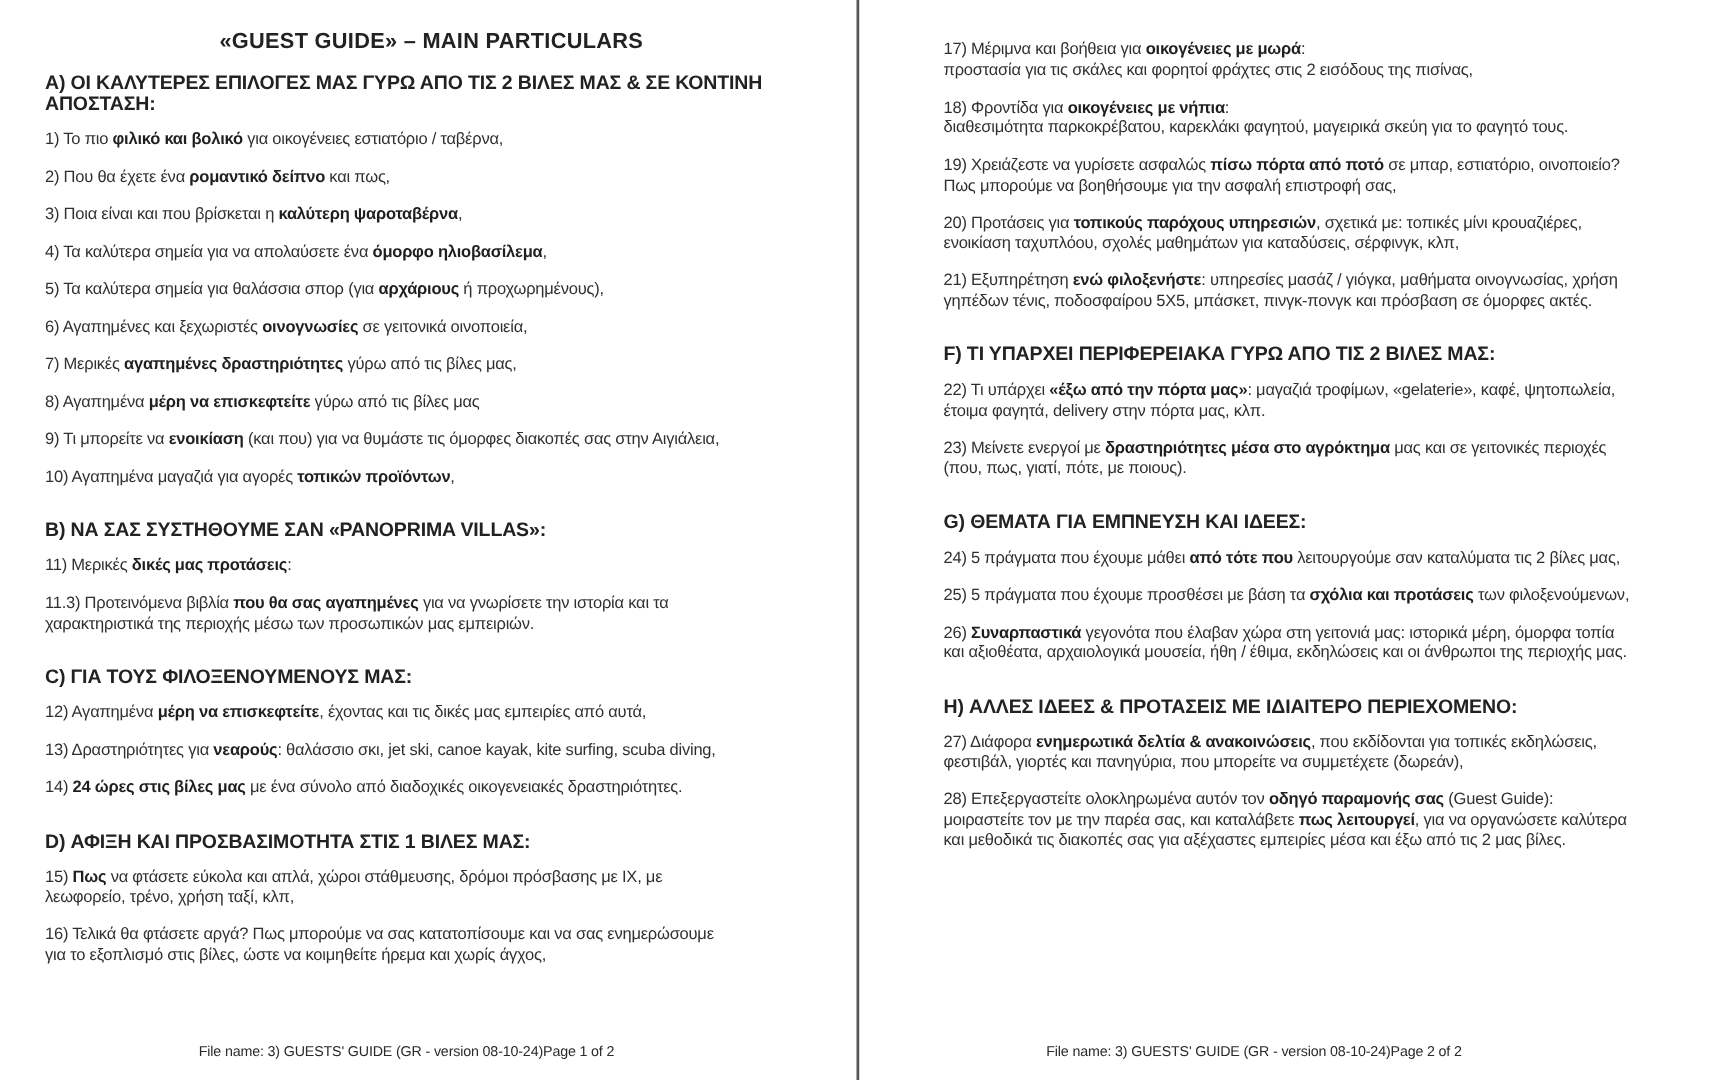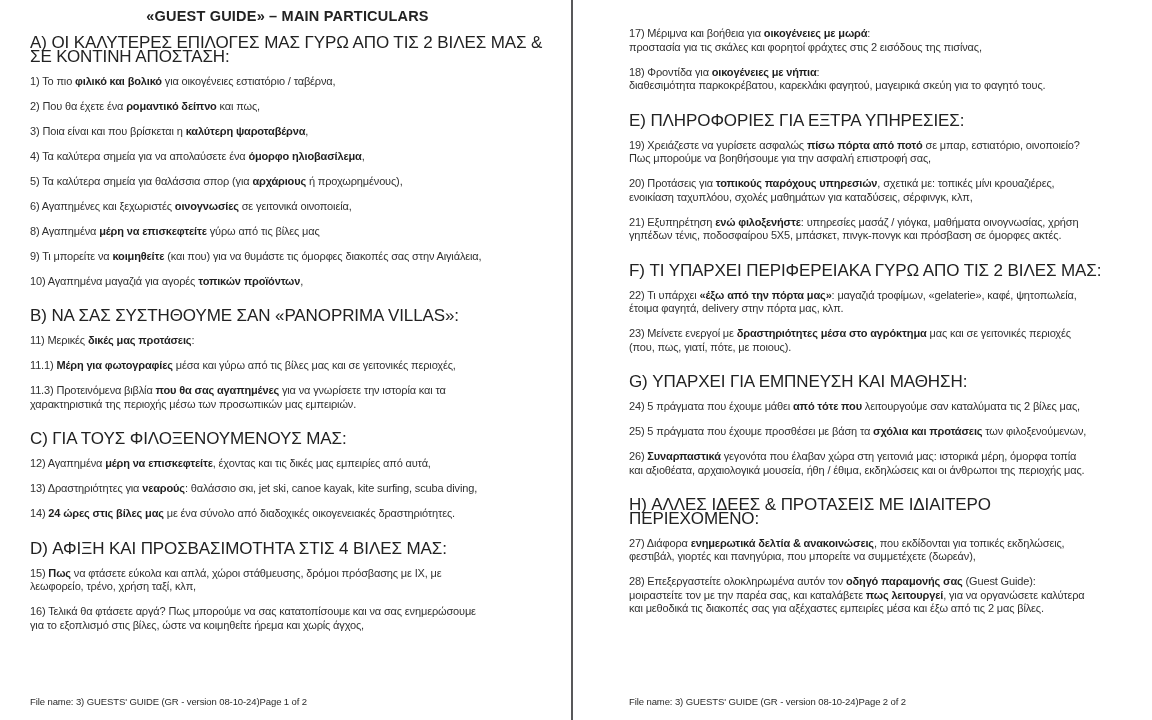--- a/index.html
+++ b/index.html
@@ -5,112 +5,111 @@
   html, body { margin:0; padding:0; background:#ffffff; }
   .canvas {
     position:relative; width:1152px; height:720px; overflow:hidden;
     background:#ffffff; color:#2e2e2e;
     font-family:"Liberation Sans", sans-serif;
   }
   .page {
     position:absolute; top:0; height:720px; background:#ffffff;
     box-sizing:border-box;
   }
-  #page1 { left:0; width:571px; padding:8px 26px 0 30px; }
+  #page1 { left:0; width:571px; padding:20px 26px 0 30px; }
   #page2 { left:573px; width:579px; padding:27px 30px 0 56px; }
   .divider {
     position:absolute; left:571px; top:0; width:2px; height:720px;
     background:#58585a;
   }
   .doc-title {
     text-align:center; font-size:14.5px; font-weight:bold;
     line-height:16px; letter-spacing:.2px; margin:0; color:#222;
   }
   .section-heading {
-    font-weight:normal; font-size:17px; line-height:13.5px;
+    font-weight:bold; font-size:13px; line-height:13.5px;
     margin:21px 0 11.5px 0; color:#222; letter-spacing:-0.1px;
   }
   .sections > .section:first-child > .section-heading { margin-top:12px; }
   p.item {
     margin:0 0 11.5px 0; font-size:11px; line-height:13.5px;
     letter-spacing:-0.15px; color:#303030;
   }
   p.item b { color:#1f1f1f; }
   .footer {
     position:absolute; bottom:13px; left:30px; right:59px;
-    display:flex; justify-content:flex-start;
+    display:flex; justify-content:center;
     font-size:9.5px; line-height:11px; color:#2a2a2a; letter-spacing:-0.1px;
   }
   #page2 .footer { left:56px; right:109px; }
 </style>
 </head>
 <body>
 
 <div class="canvas">
 
   <div class="page" id="page1">
     <div class="doc-title">«GUEST GUIDE» – MAIN PARTICULARS</div>
     <div class="sections" id="page1-sections">
         <div class="section">
           <div class="section-heading">A) ΟΙ ΚΑΛΥΤΕΡΕΣ ΕΠΙΛΟΓΕΣ ΜΑΣ ΓΥΡΩ ΑΠΟ ΤΙΣ 2 ΒΙΛΕΣ ΜΑΣ &amp; ΣΕ ΚΟΝΤΙΝΗ ΑΠΟΣΤΑΣΗ:</div>
           <p class="item">1) Το πιο <b>φιλικό και βολικό</b> για οικογένειες εστιατόριο / ταβέρνα,</p>
           <p class="item">2) Που θα έχετε ένα <b>ρομαντικό δείπνο</b> και πως,</p>
           <p class="item">3) Ποια είναι και που βρίσκεται η <b>καλύτερη ψαροταβέρνα</b>,</p>
           <p class="item">4) Τα καλύτερα σημεία για να απολαύσετε ένα <b>όμορφο ηλιοβασίλεμα</b>,</p>
           <p class="item">5) Τα καλύτερα σημεία για θαλάσσια σπορ (για <b>αρχάριους</b> ή προχωρημένους),</p>
           <p class="item">6) Αγαπημένες και ξεχωριστές <b>οινογνωσίες</b> σε γειτονικά οινοποιεία,</p>
+          <p class="item">7) Μερικές <b>αγαπημένες δραστηριότητες</b> γύρω από τις βίλες μας,</p>
           <p class="item">8) Αγαπημένα <b>μέρη να επισκεφτείτε</b> γύρω από τις βίλες μας</p>
-          <p class="item">9) Τι μπορείτε να <b>κοιμηθείτε</b> (και που) για να θυμάστε τις όμορφες διακοπές σας στην Αιγιάλεια,</p>
+          <p class="item">9) Τι μπορείτε να <b>ενοικίαση</b> (και που) για να θυμάστε τις όμορφες διακοπές σας στην Αιγιάλεια,</p>
           <p class="item">10) Αγαπημένα μαγαζιά για αγορές <b>τοπικών προϊόντων</b>,</p>
         </div>
         <div class="section">
           <div class="section-heading">B) ΝΑ ΣΑΣ ΣΥΣΤΗΘΟΥΜΕ ΣΑΝ «PANOPRIMA VILLAS»:</div>
           <p class="item">11) Μερικές <b>δικές μας προτάσεις</b>:</p>
-          <p class="item">11.1) <b>Μέρη για φωτογραφίες</b> μέσα και γύρω από τις βίλες μας και σε γειτονικές περιοχές,</p>
           <p class="item">11.3) Προτεινόμενα βιβλία <b>που θα σας αγαπημένες</b> για να γνωρίσετε την ιστορία και τα<br>χαρακτηριστικά της περιοχής μέσω των προσωπικών μας εμπειριών.</p>
         </div>
         <div class="section">
           <div class="section-heading">C) ΓΙΑ ΤΟΥΣ ΦΙΛΟΞΕΝΟΥΜΕΝΟΥΣ ΜΑΣ:</div>
           <p class="item">12) Αγαπημένα <b>μέρη να επισκεφτείτε</b>, έχοντας και τις δικές μας εμπειρίες από αυτά,</p>
           <p class="item">13) Δραστηριότητες για <b>νεαρούς</b>: θαλάσσιο σκι, jet ski, canoe kayak, kite surfing, scuba diving,</p>
           <p class="item">14) <b>24 ώρες στις βίλες μας</b> με ένα σύνολο από διαδοχικές οικογενειακές δραστηριότητες.</p>
         </div>
         <div class="section">
-          <div class="section-heading">D) ΑΦΙΞΗ ΚΑΙ ΠΡΟΣΒΑΣΙΜΟΤΗΤΑ ΣΤΙΣ 4 ΒΙΛΕΣ ΜΑΣ:</div>
+          <div class="section-heading">D) ΑΦΙΞΗ ΚΑΙ ΠΡΟΣΒΑΣΙΜΟΤΗΤΑ ΣΤΙΣ 1 ΒΙΛΕΣ ΜΑΣ:</div>
           <p class="item">15) <b>Πως</b> να φτάσετε εύκολα και απλά, χώροι στάθμευσης, δρόμοι πρόσβασης με ΙΧ, με<br>λεωφορείο, τρένο, χρήση ταξί, κλπ,</p>
           <p class="item">16) Τελικά θα φτάσετε αργά? Πως μπορούμε να σας κατατοπίσουμε και να σας ενημερώσουμε<br>για το εξοπλισμό στις βίλες, ώστε να κοιμηθείτε ήρεμα και χωρίς άγχος,</p>
         </div>
       </div>
     <div class="footer">
       <span>File name: 3) GUESTS' GUIDE (GR - version 08-10-24)</span>
       <span>Page 1 of 2</span>
     </div>
   </div>
 
   <div class="divider"></div>
 
   <div class="page" id="page2">
     <div class="sections" id="page2-sections">
         <div class="section">
           <p class="item">17) Μέριμνα και βοήθεια για <b>οικογένειες με μωρά</b>:<br>προστασία για τις σκάλες και φορητοί φράχτες στις 2 εισόδους της πισίνας,</p>
           <p class="item">18) Φροντίδα για <b>οικογένειες με νήπια</b>:<br>διαθεσιμότητα παρκοκρέβατου, καρεκλάκι φαγητού, μαγειρικά σκεύη για το φαγητό τους.</p>
         </div>
         <div class="section">
-          <div class="section-heading">E) ΠΛΗΡΟΦΟΡΙΕΣ ΓΙΑ ΕΞΤΡΑ ΥΠΗΡΕΣΙΕΣ:</div>
           <p class="item">19) Χρειάζεστε να γυρίσετε ασφαλώς <b>πίσω πόρτα από ποτό</b> σε μπαρ, εστιατόριο, οινοποιείο?<br>Πως μπορούμε να βοηθήσουμε για την ασφαλή επιστροφή σας,</p>
           <p class="item">20) Προτάσεις για <b>τοπικούς παρόχους υπηρεσιών</b>, σχετικά με: τοπικές μίνι κρουαζιέρες,<br>ενοικίαση ταχυπλόου, σχολές μαθημάτων για καταδύσεις, σέρφινγκ, κλπ,</p>
           <p class="item">21) Εξυπηρέτηση <b>ενώ φιλοξενήστε</b>: υπηρεσίες μασάζ / γιόγκα, μαθήματα οινογνωσίας, χρήση<br>γηπέδων τένις, ποδοσφαίρου 5Χ5, μπάσκετ, πινγκ-πονγκ και πρόσβαση σε όμορφες ακτές.</p>
         </div>
         <div class="section">
           <div class="section-heading">F) ΤΙ ΥΠΑΡΧΕΙ ΠΕΡΙΦΕΡΕΙΑΚΑ ΓΥΡΩ ΑΠΟ ΤΙΣ 2 ΒΙΛΕΣ ΜΑΣ:</div>
           <p class="item">22) Τι υπάρχει <b>«έξω από την πόρτα μας»</b>: μαγαζιά τροφίμων, «gelaterie», καφέ, ψητοπωλεία,<br>έτοιμα φαγητά, delivery στην πόρτα μας, κλπ.</p>
           <p class="item">23) Μείνετε ενεργοί με <b>δραστηριότητες μέσα στο αγρόκτημα</b> μας και σε γειτονικές περιοχές<br>(που, πως, γιατί, πότε, με ποιους).</p>
         </div>
         <div class="section">
-          <div class="section-heading">G) ΥΠΑΡΧΕΙ ΓΙΑ ΕΜΠΝΕΥΣΗ ΚΑΙ ΜΑΘΗΣΗ:</div>
+          <div class="section-heading">G) ΘΕΜΑΤΑ ΓΙΑ ΕΜΠΝΕΥΣΗ ΚΑΙ ΙΔΕΕΣ:</div>
           <p class="item">24) 5 πράγματα που έχουμε μάθει <b>από τότε που</b> λειτουργούμε σαν καταλύματα τις 2 βίλες μας,</p>
           <p class="item">25) 5 πράγματα που έχουμε προσθέσει με βάση τα <b>σχόλια και προτάσεις</b> των φιλοξενούμενων,</p>
           <p class="item">26) <b>Συναρπαστικά</b> γεγονότα που έλαβαν χώρα στη γειτονιά μας: ιστορικά μέρη, όμορφα τοπία<br>και αξιοθέατα, αρχαιολογικά μουσεία, ήθη / έθιμα, εκδηλώσεις και οι άνθρωποι της περιοχής μας.</p>
         </div>
         <div class="section">
           <div class="section-heading">H) ΑΛΛΕΣ ΙΔΕΕΣ &amp; ΠΡΟΤΑΣΕΙΣ ΜΕ ΙΔΙΑΙΤΕΡΟ ΠΕΡΙΕΧΟΜΕΝΟ:</div>
           <p class="item">27) Διάφορα <b>ενημερωτικά δελτία &amp; ανακοινώσεις</b>, που εκδίδονται για τοπικές εκδηλώσεις,<br>φεστιβάλ, γιορτές και πανηγύρια, που μπορείτε να συμμετέχετε (δωρεάν),</p>
           <p class="item">28) Επεξεργαστείτε ολοκληρωμένα αυτόν τον <b>οδηγό παραμονής σας</b> (Guest Guide):<br>μοιραστείτε τον με την παρέα σας, και καταλάβετε <b>πως λειτουργεί</b>, για να οργανώσετε καλύτερα<br>και μεθοδικά τις διακοπές σας για αξέχαστες εμπειρίες μέσα και έξω από τις 2 μας βίλες.</p>
         </div>
       </div>

